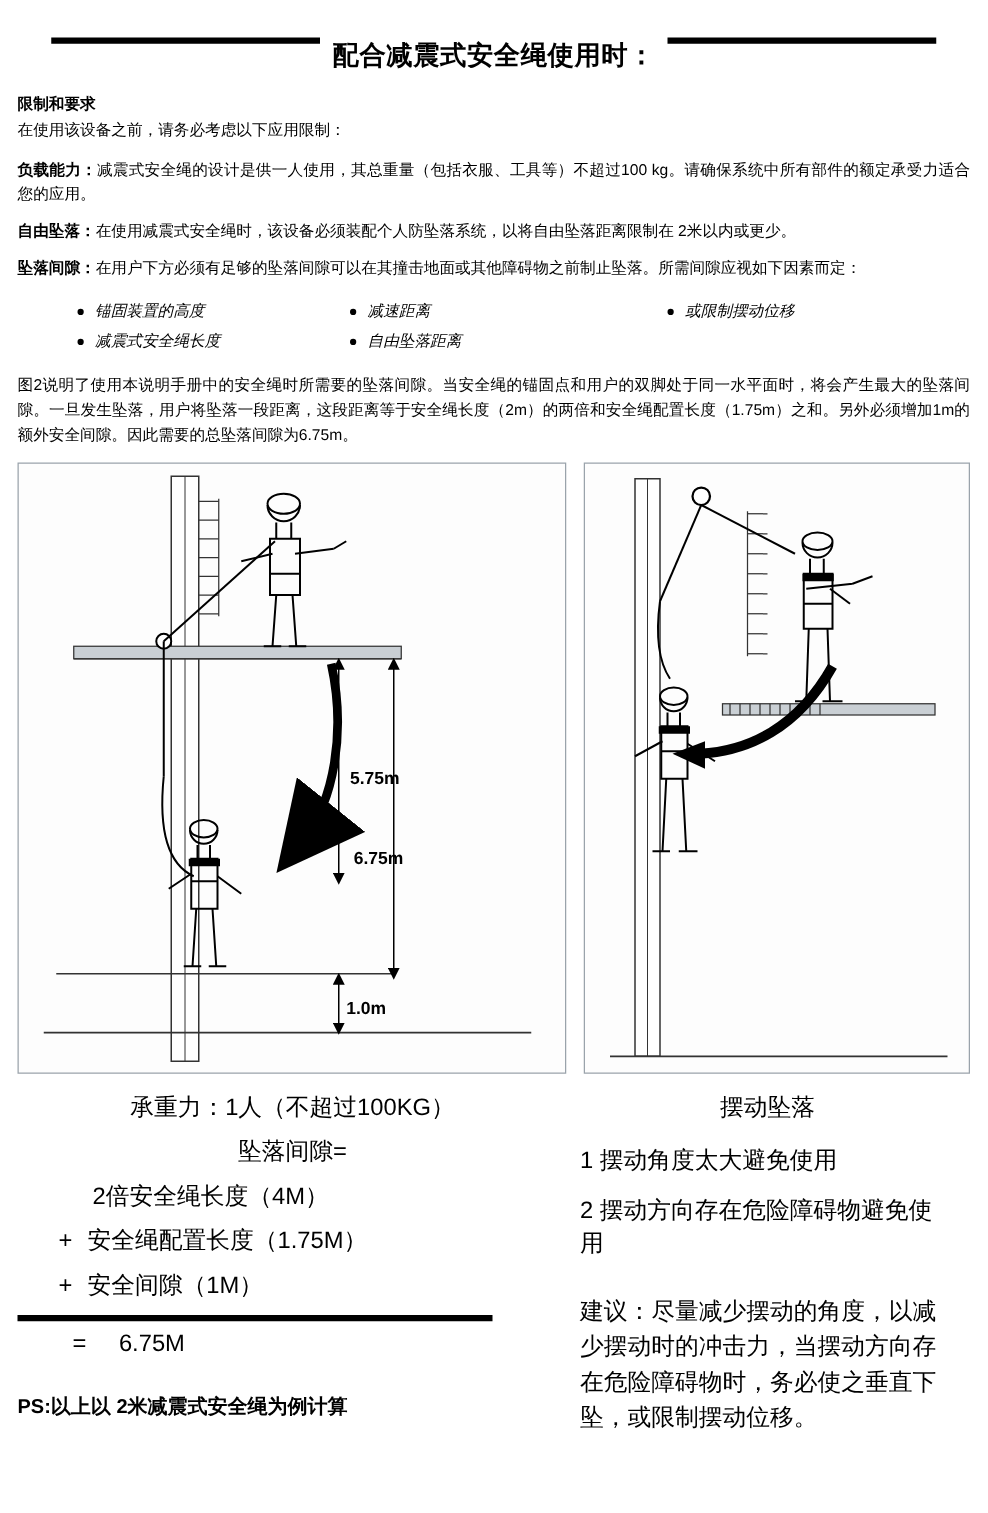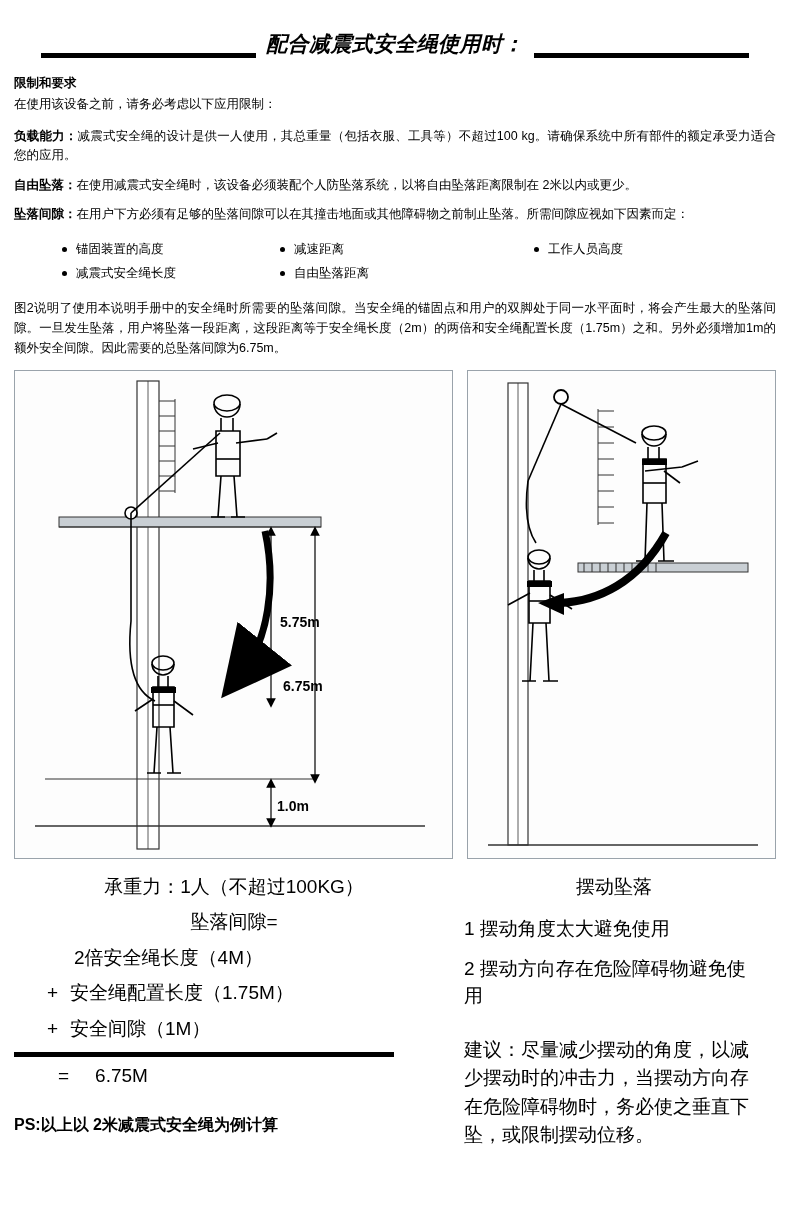--- a/index.html
+++ b/index.html
@@ -19,25 +19,24 @@
     width: 790px;
     height: 1210px;
     position: relative;
     box-sizing: border-box;
     padding: 0 14px;
   }
 
   
   .header {
     display: flex;
-    align-items: flex-end;
+    align-items: flex-start;
     justify-content: center;
     gap: 10px;
     padding-top: 30px;
-    font-style: italic;
   }
   .header .rule {
     flex: 1 1 auto;
     height: 5px;
     background: #000;
     max-width: 215px;
   }
   .header .title {
     font-size: 21px;
     font-weight: bold;
@@ -64,20 +63,21 @@
     font-weight: bold;
   }
   .intro {
     margin: 0 0 12px 0;
   }
 
   
   .bullets {
     display: flex;
     margin: 14px 0 12px 0;
+    font-style: italic;
   }
   .bullets .col {
     flex: 1 1 33.33%;
     padding-left: 26px;
     box-sizing: border-box;
   }
   .bullets .col:first-child { padding-left: 62px; }
   .bullets li {
     list-style: none;
     position: relative;
@@ -209,21 +209,21 @@
         </ul>
       </div>
       <div class="col">
         <ul>
           <li>减速距离</li>
           <li>自由坠落距离</li>
         </ul>
       </div>
       <div class="col">
         <ul>
-          <li>工作人员高度</li>
+          <li>或限制摆动位移</li>
         </ul>
       </div>
     </div>
 
     <div class="explain">图2说明了使用本说明手册中的安全绳时所需要的坠落间隙。当安全绳的锚固点和用户的双脚处于同一水平面时，将会产生最大的坠落间隙。一旦发生坠落，用户将坠落一段距离，这段距离等于安全绳长度（2m）的两倍和安全绳配置长度（1.75m）之和。另外必须增加1m的额外安全间隙。因此需要的总坠落间隙为6.75m。</div>
   </div>
 
   <div class="figures">
 
     <div class="figbox left">

